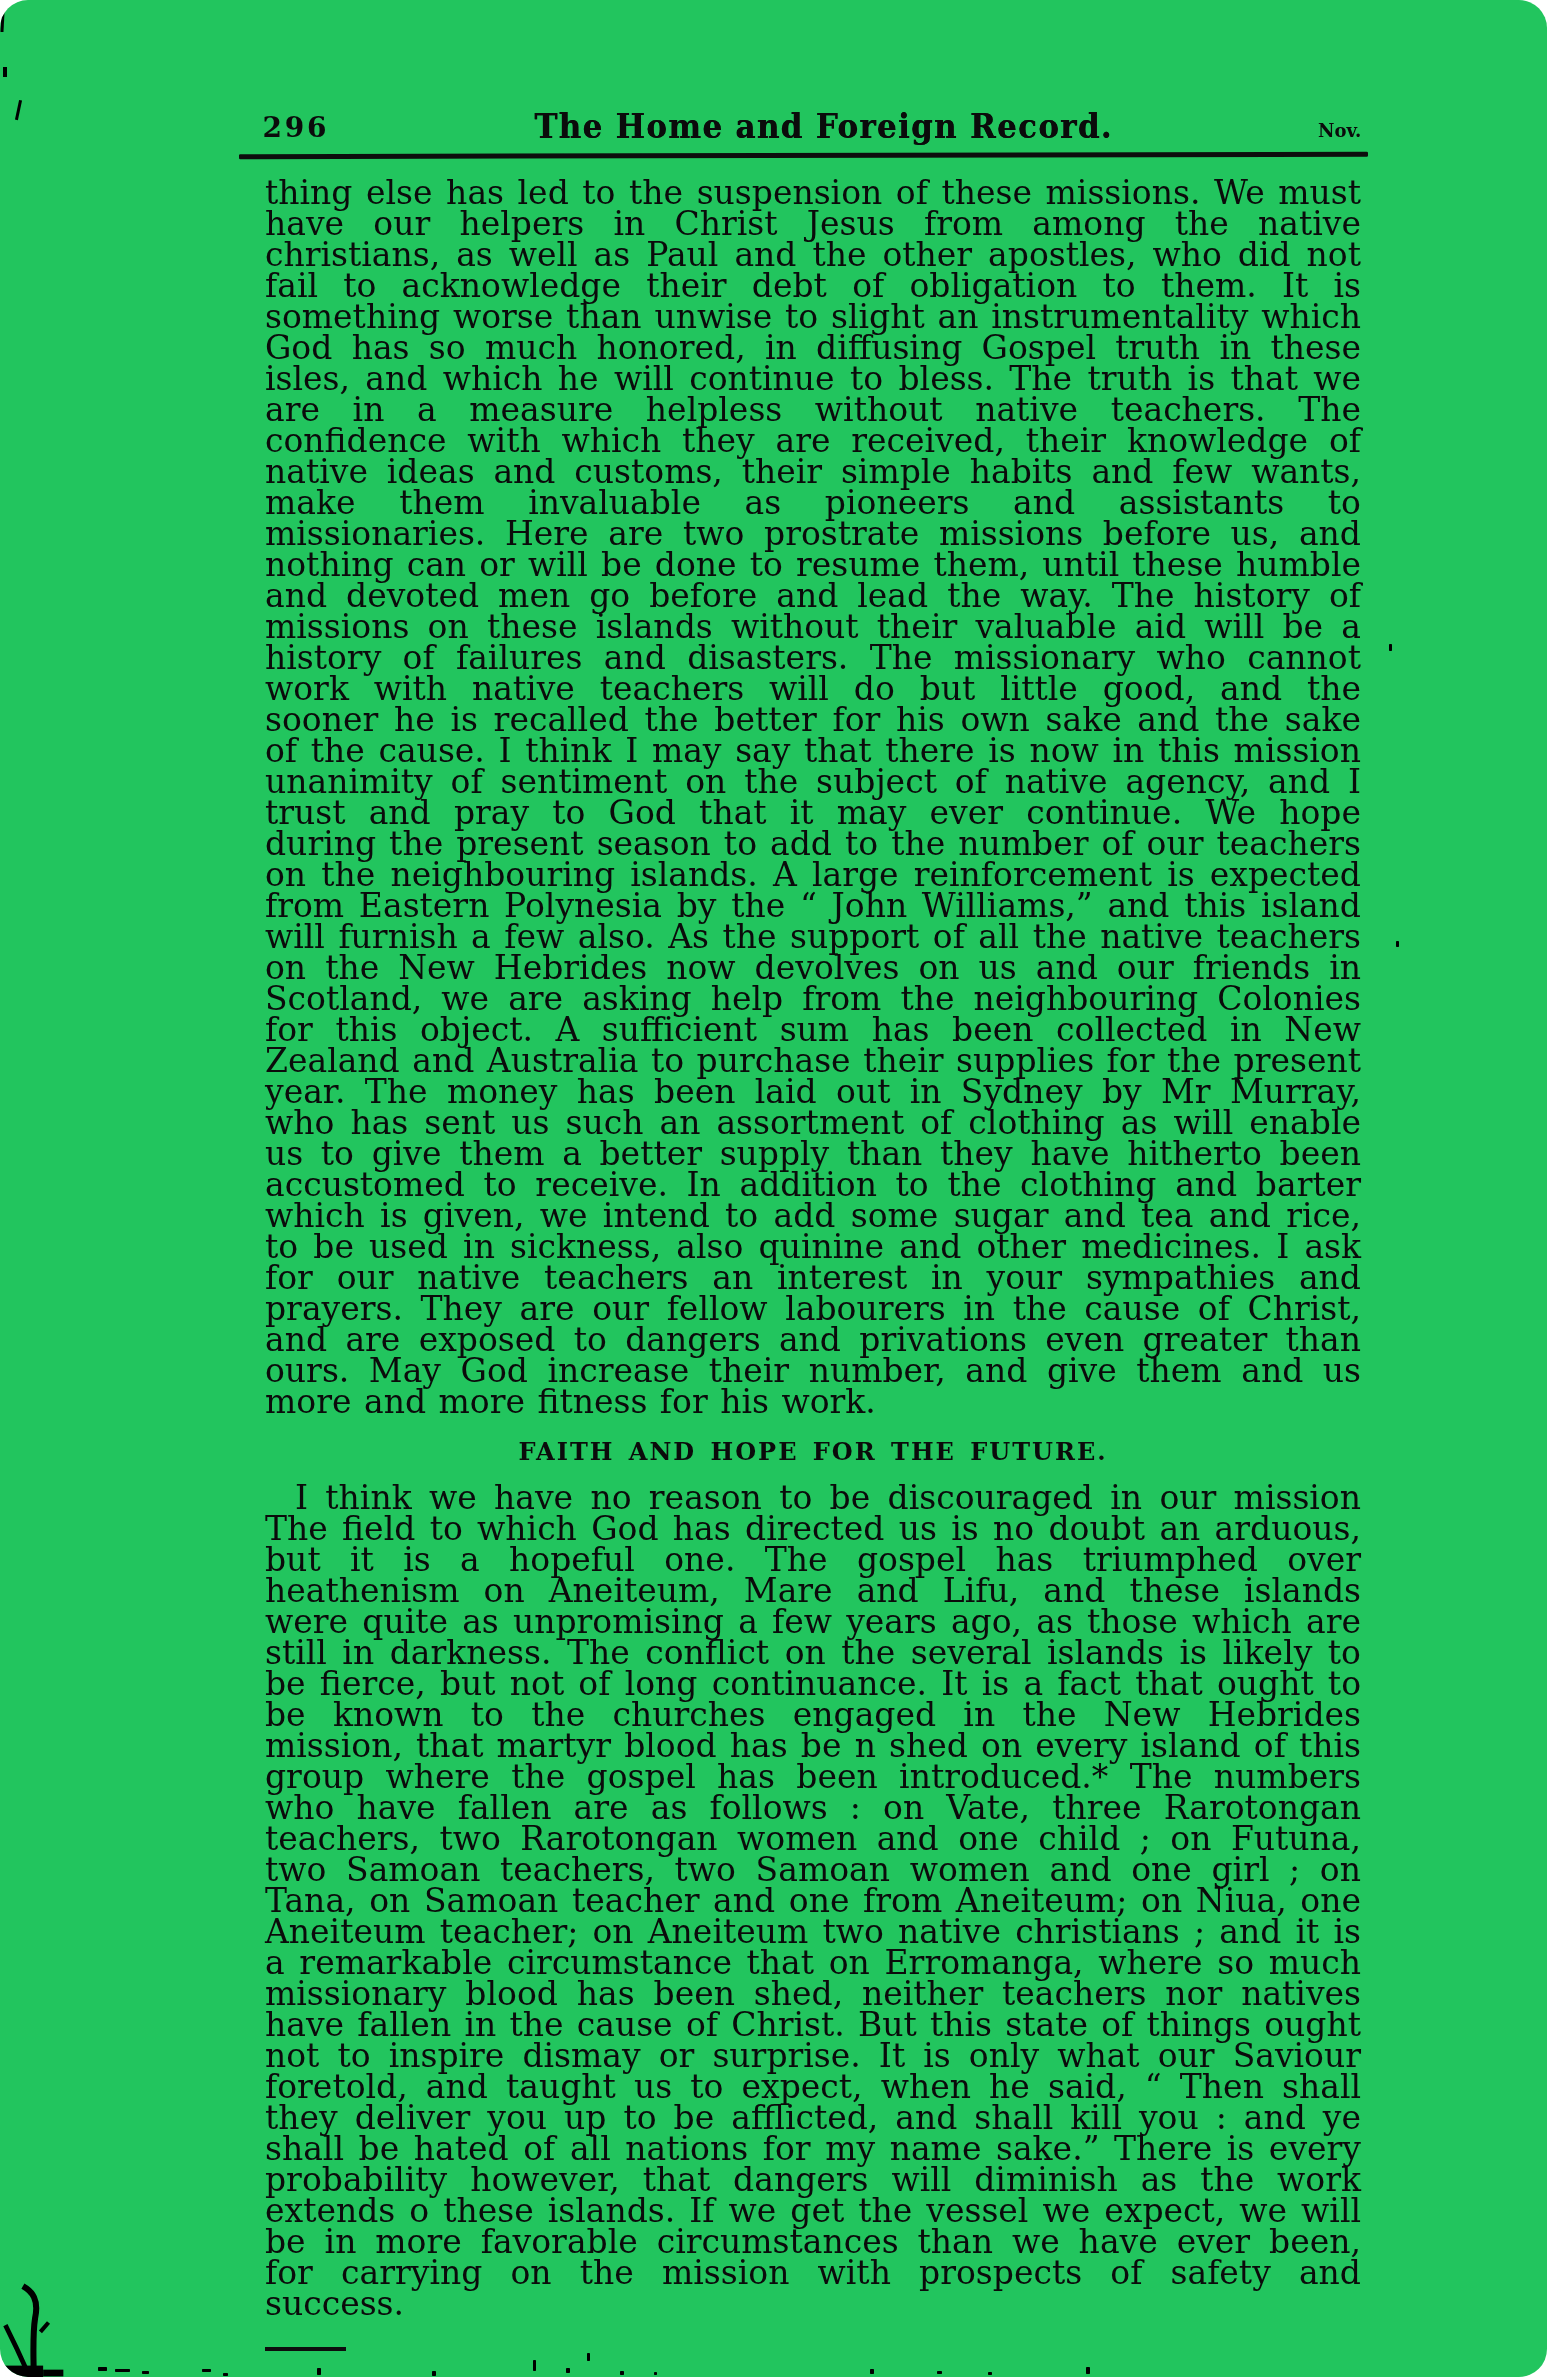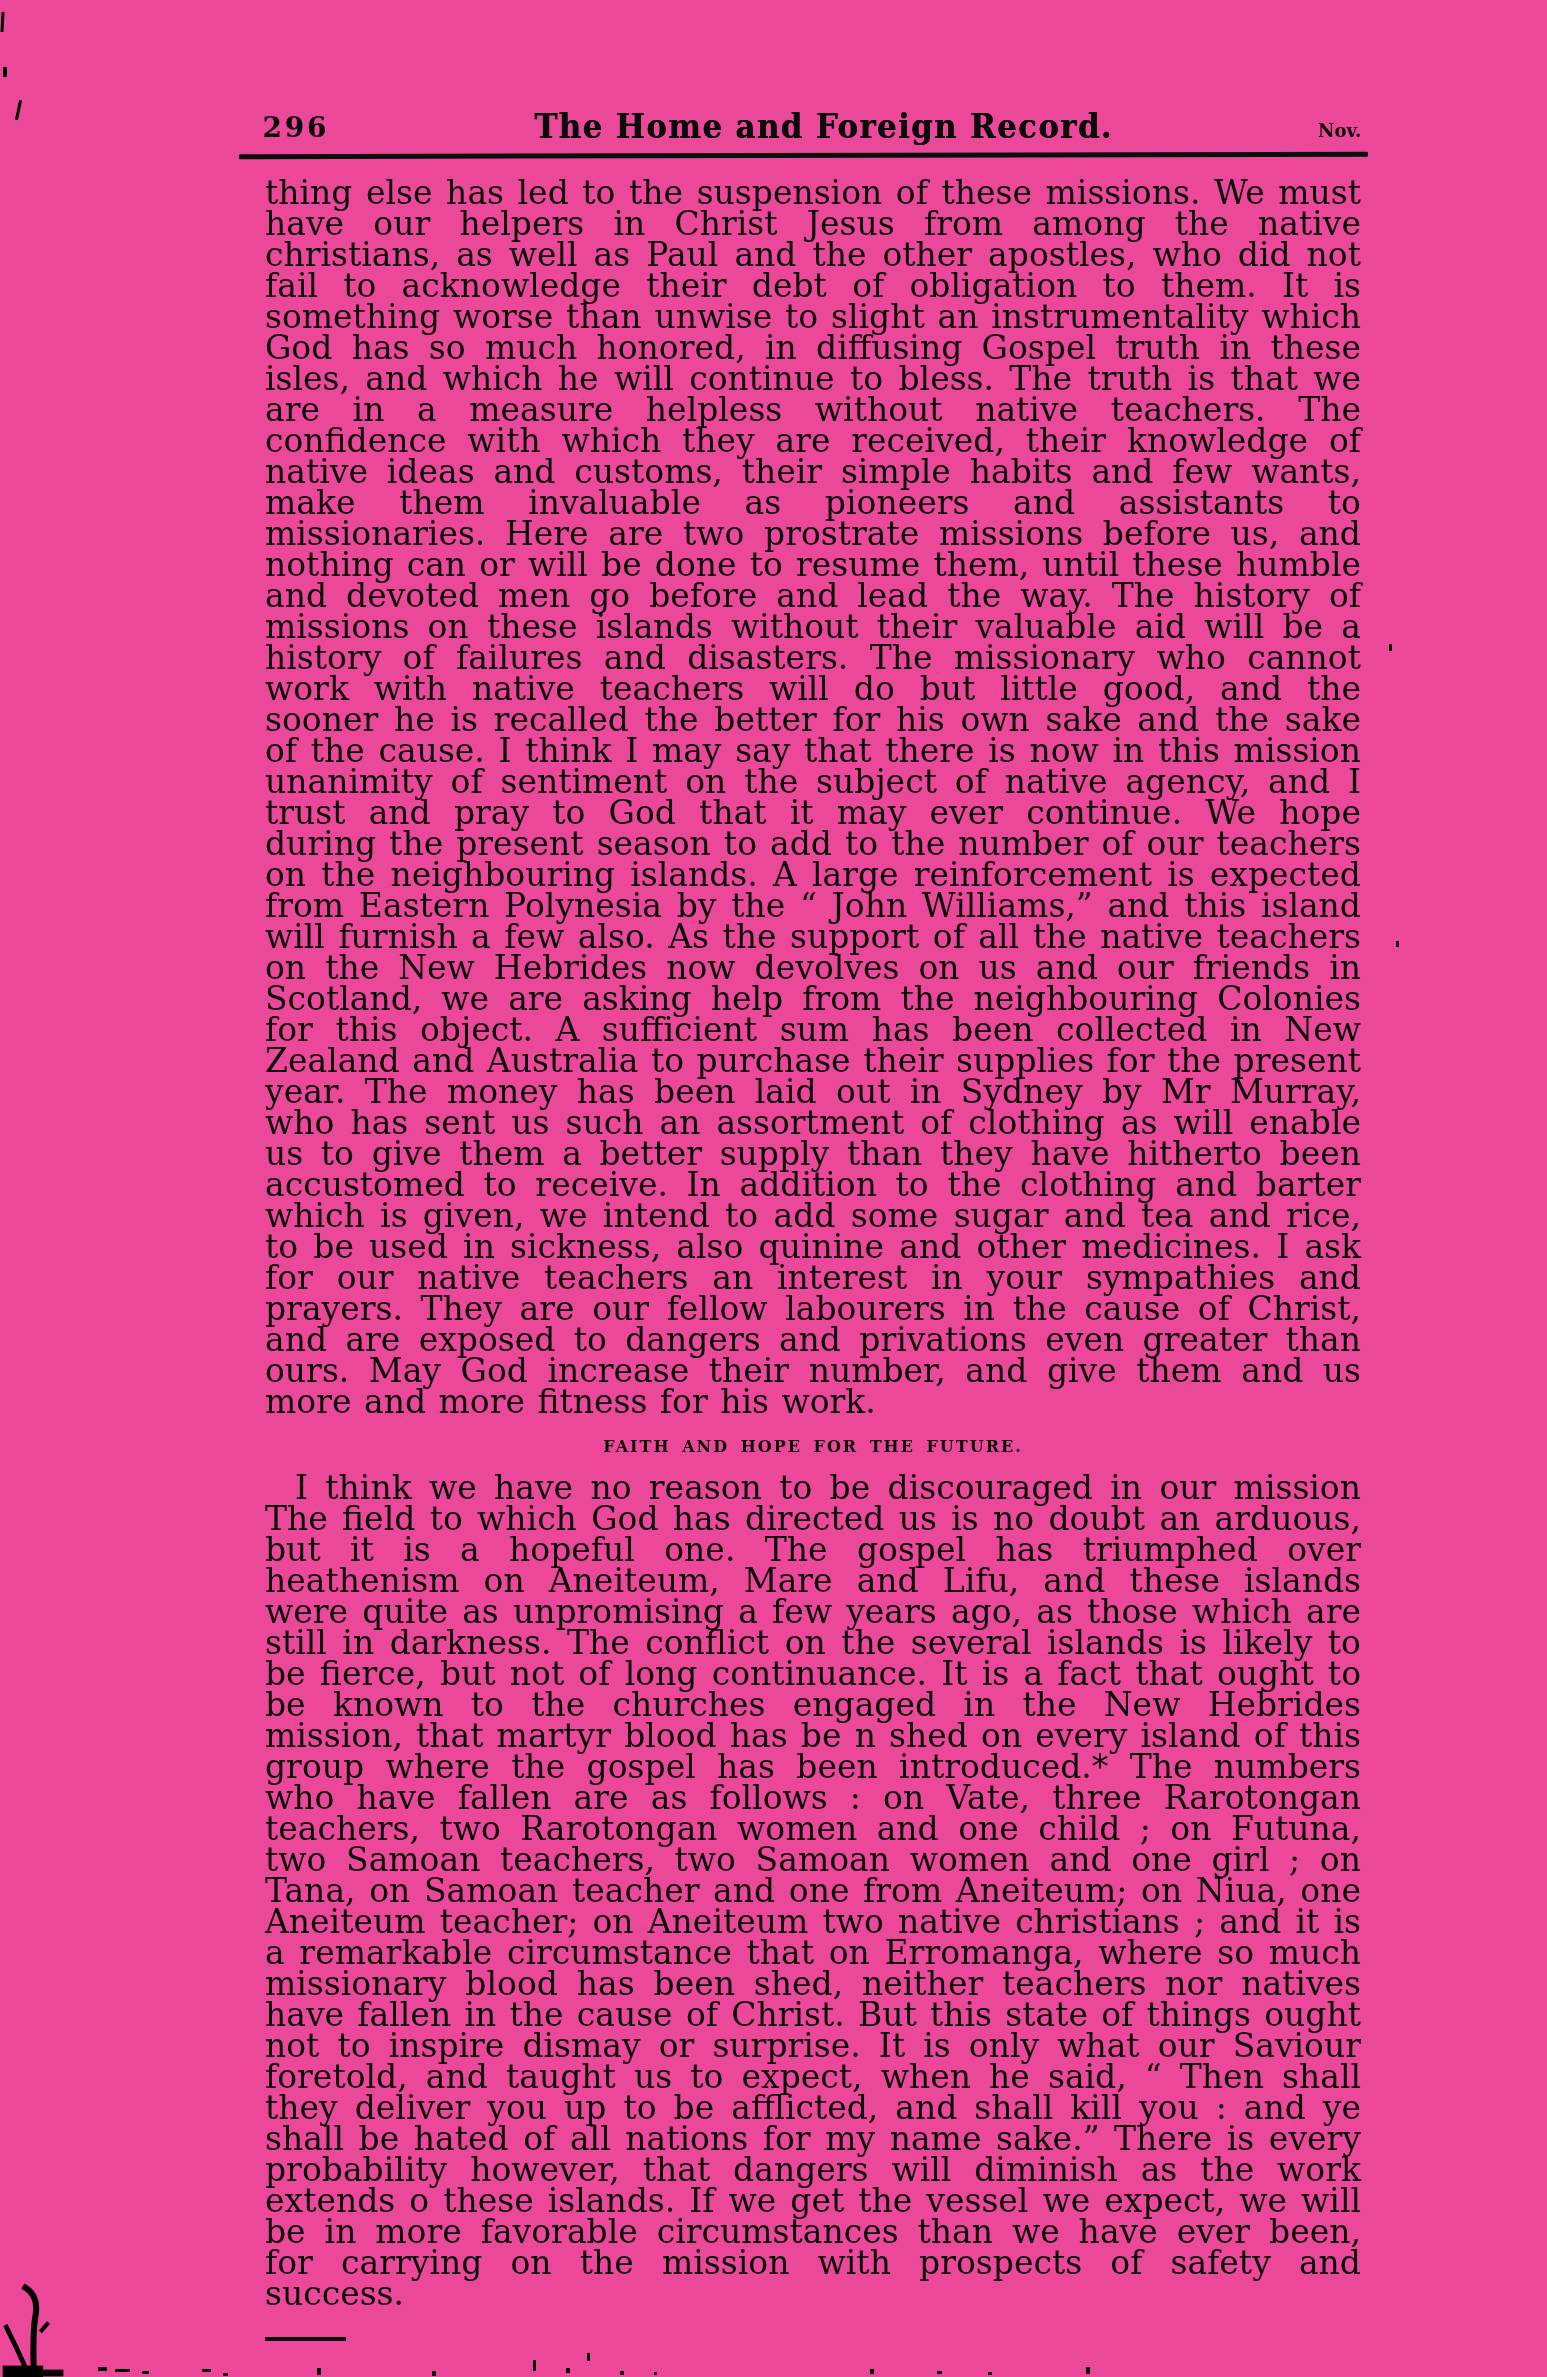--- a/index.html
+++ b/index.html
@@ -4,24 +4,25 @@
 <style>
   html, body {
     margin: 0;
     padding: 0;
     background: #ffffff;
   }
   .page {
     position: relative;
     width: 1547px;
     height: 2377px;
-    background: #ec4899;
+    background: #22c55e;
     overflow: hidden;
     font-family: "DejaVu Serif", "Liberation Serif", serif;
     color: #0b0b0b;
+    border-radius: 28px;
   }
 
   
   .running-head {
     position: absolute;
     left: 239px;
     top: 108px;
     width: 1129px;
   }
   .running-head-row {
@@ -65,21 +66,21 @@
     margin: 0;
     font-size: 33px;
     line-height: 31px;
     text-align: justify;
     word-spacing: 2px;
   }
   p.indent { text-indent: 30px; }
 
   .section-heading {
     margin: 20px 0 16px 0;
-    font-size: 16px;
+    font-size: 24px;
     font-weight: bold;
     text-align: center;
     letter-spacing: 2px;
     word-spacing: 4px;
   }
 
   
   .footnote-sep {
     width: 81px;
     height: 4px;

